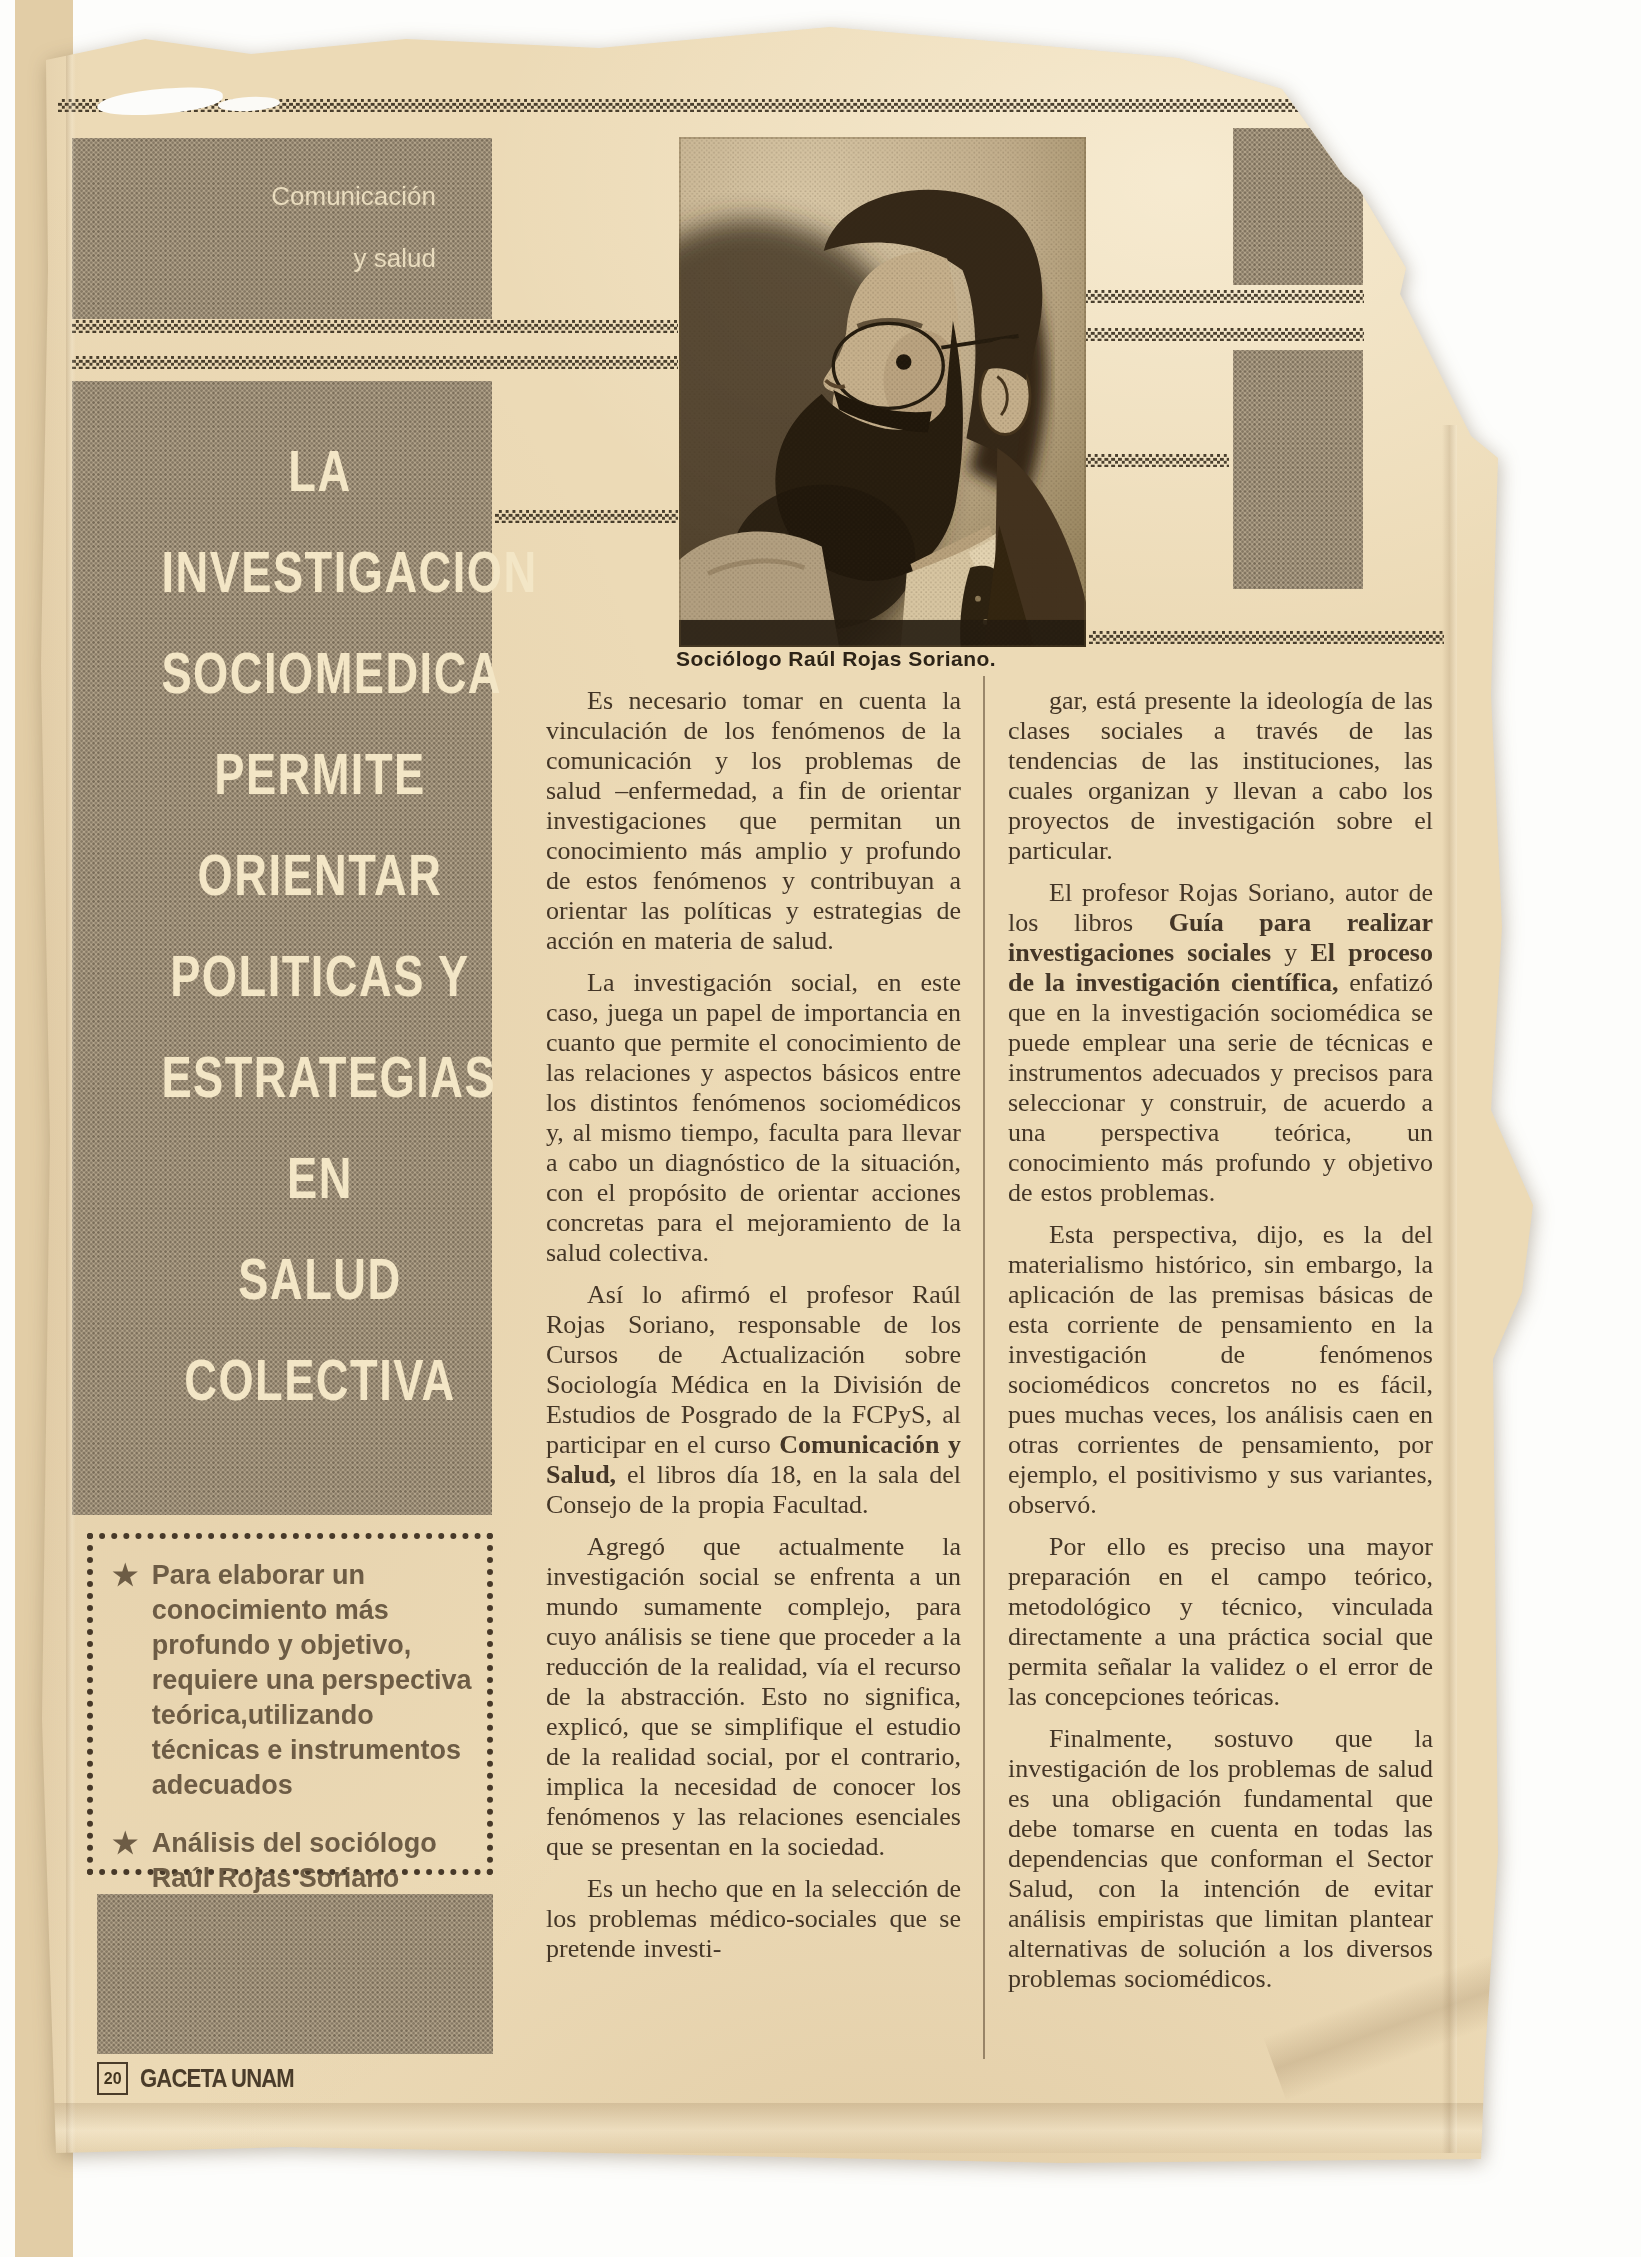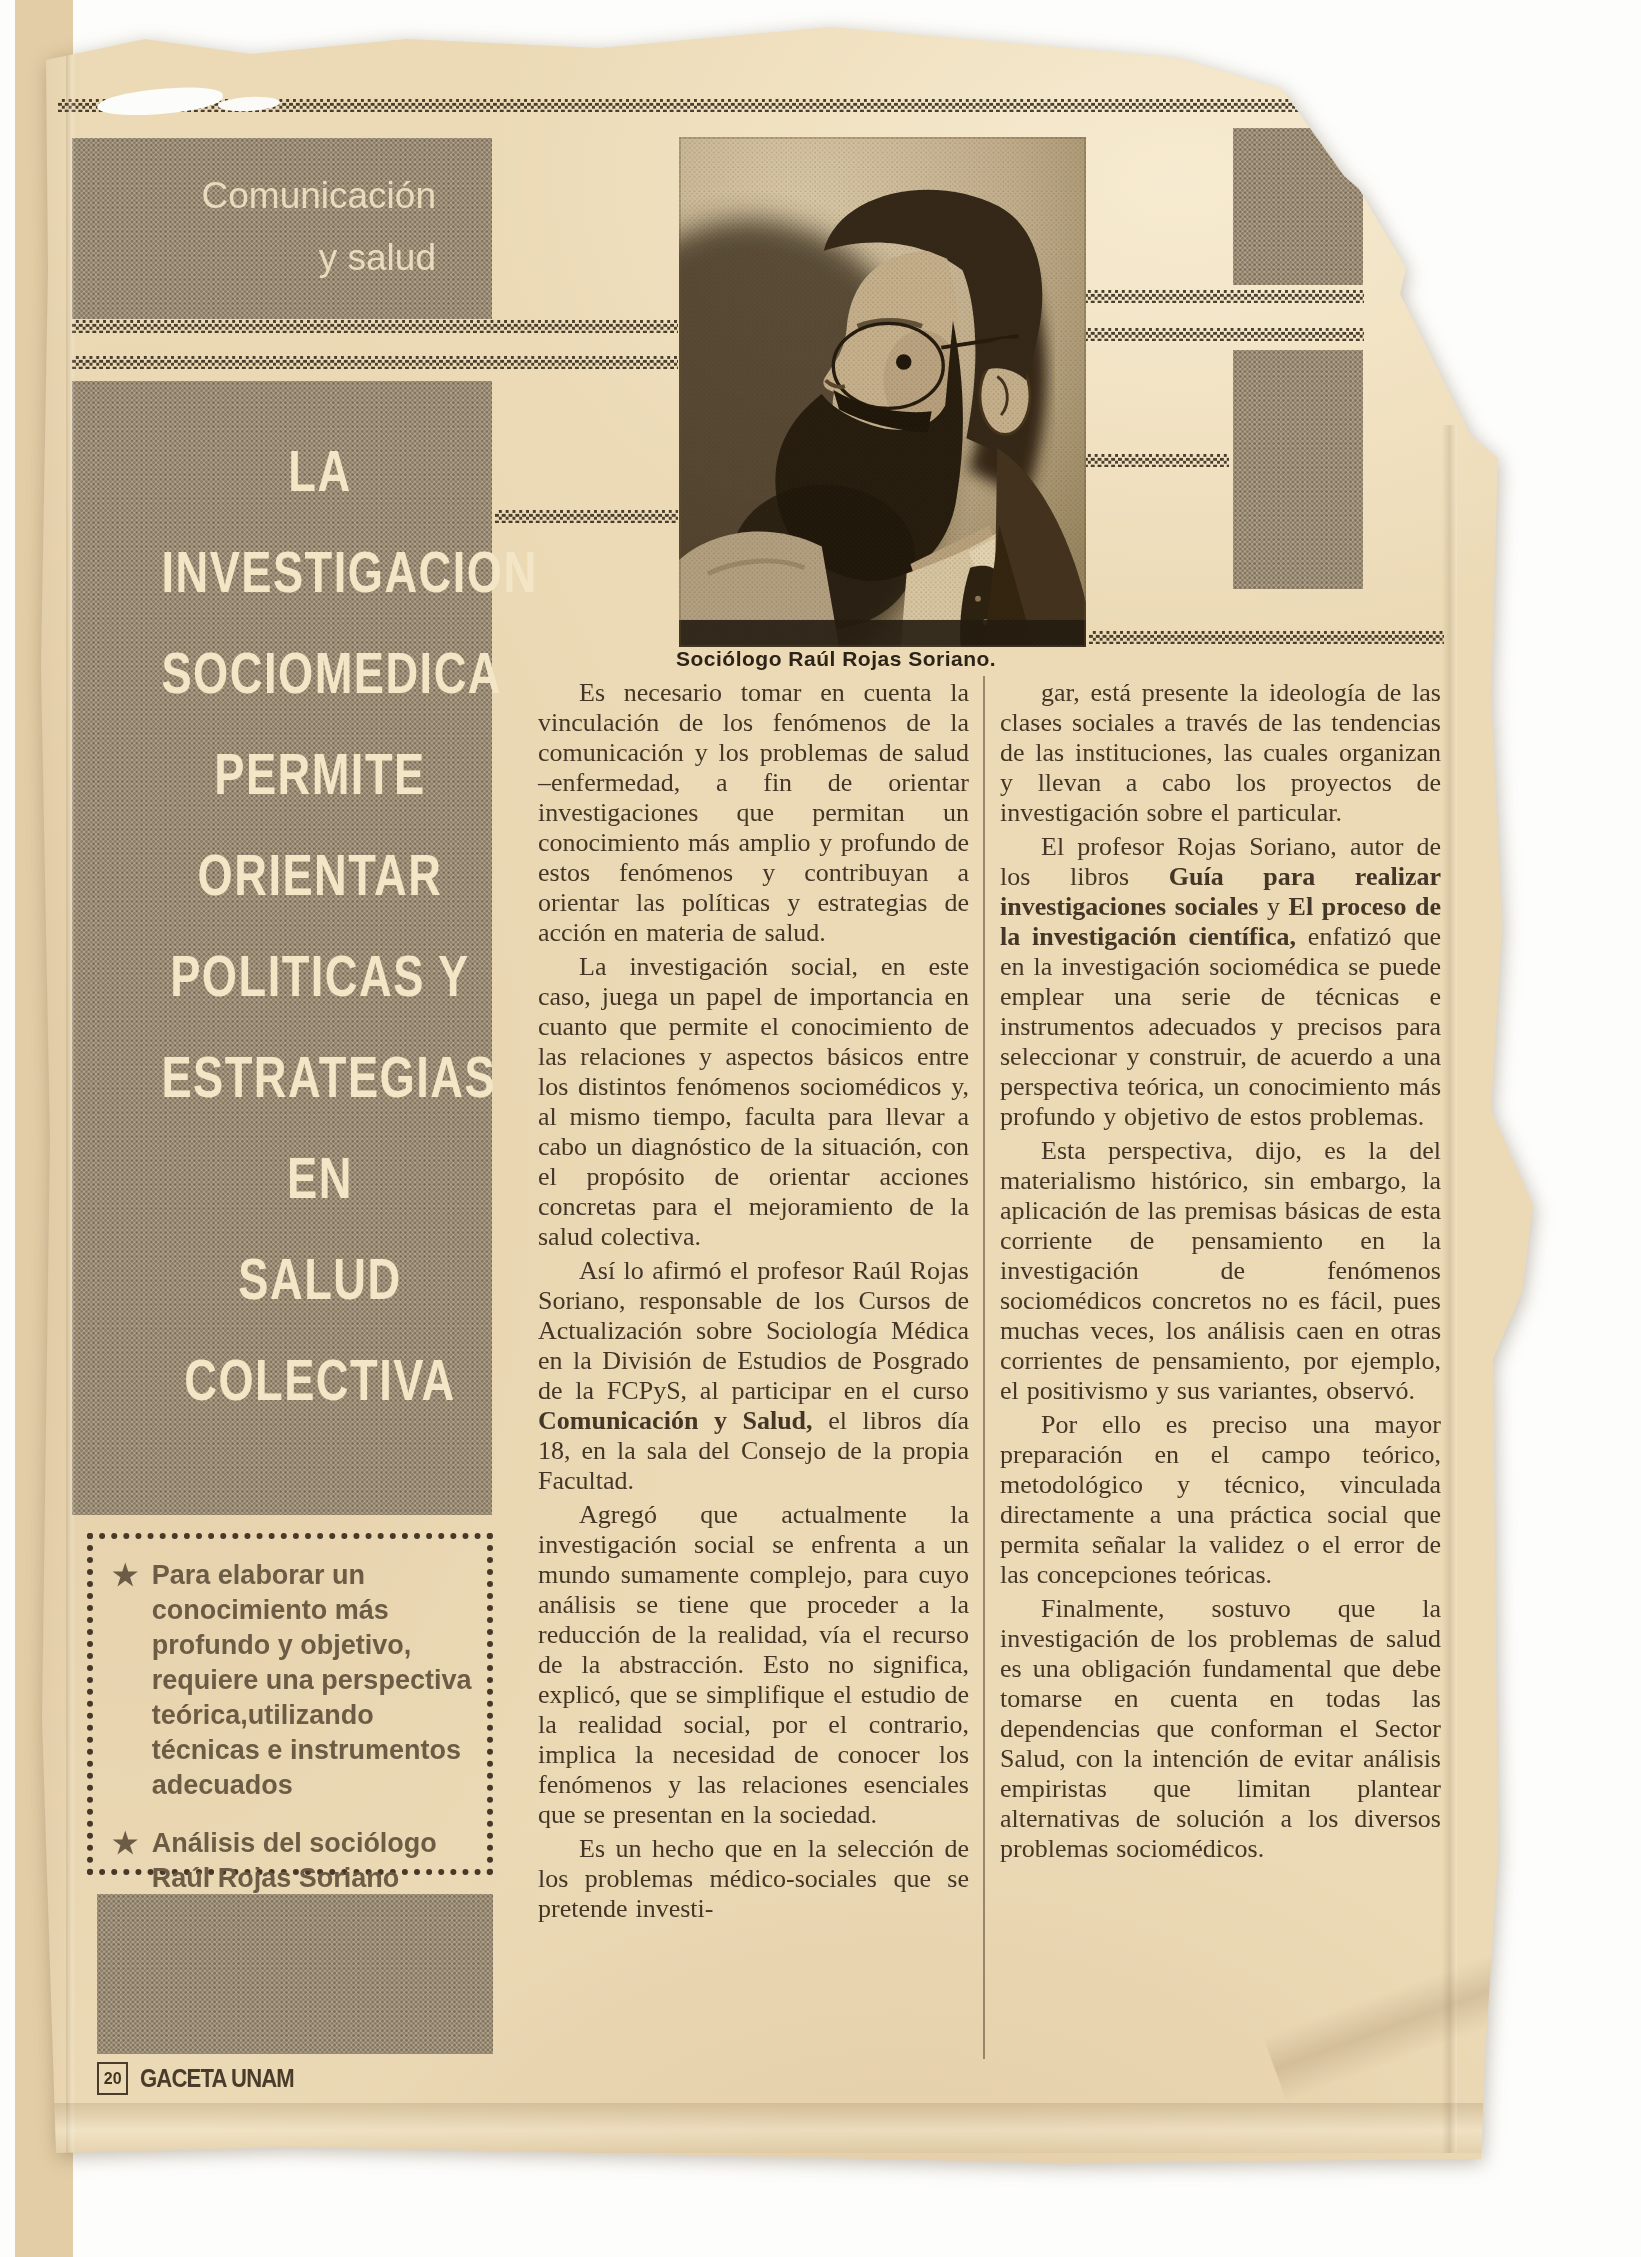--- a/index.html
+++ b/index.html
@@ -46,21 +46,21 @@
   .bar-top{left:58px;top:99px;width:1386px;}
   .bar-l1{left:72px;top:320px;width:606px;}
   .bar-l2{left:72px;top:356px;width:606px;}
   .bar-gap{left:495px;top:510px;width:183px;}
   .bar-r1{left:1084px;top:290px;width:280px;}
   .bar-r2{left:1084px;top:328px;width:280px;}
   .bar-r3{left:1084px;top:454px;width:145px;}
   .bar-r4{left:1089px;top:631px;width:355px;}
   
   .kicker-box{left:72px;top:138px;width:420px;height:181px;box-sizing:border-box;
-    padding:27px 56px 0 0;text-align:right;color:#e9dcbe;font-size:37px;line-height:62px;font-weight:400;}
+    padding:27px 56px 0 0;text-align:right;color:#e9dcbe;font-size:26px;line-height:62px;font-weight:400;}
   
   .headline-block{left:72px;top:381px;width:420px;height:1134px;box-sizing:border-box;
     padding:39px 13.5px 0 0;text-align:center;}
   .headline-line{font-weight:bold;font-size:58px;line-height:101px;color:#f3e6c6;
     letter-spacing:1.9px;transform:scaleX(.78);transform-origin:100% 50%;white-space:nowrap;}
   
   .photo{position:absolute;left:679px;top:137px;width:407px;height:510px;}
   .photo svg{display:block;width:100%;height:100%;}
   .caption{position:absolute;left:676px;top:647px;width:415px;text-align:left;
     font-weight:bold;font-size:21px;letter-spacing:0.5px;color:#2c2317;}
@@ -75,21 +75,21 @@
   .footer{position:absolute;left:97px;top:2062px;display:flex;align-items:center;gap:11.6px;}
   .pagenum-box{border:2.9px solid #4a3c2a;font-weight:bold;font-size:16px;line-height:29px;
     padding:0 4.8px;color:#42351f;}
   .pub{font-weight:bold;font-size:26px;color:#4a3c2a;transform:scaleX(.85);
     transform-origin:0 50%;letter-spacing:-1px;white-space:nowrap;}
   
   .col{position:absolute;top:674px;font-family:"Liberation Serif",serif;font-size:26px;
     line-height:30px;text-align:justify;color:#443627;word-spacing:1.4px;hyphens:auto;}
   .col1{left:534px;width:439px;}
   .col2{left:996px;width:449px;}
-  .col p{margin:4px;text-indent:41px;}
+  .col p{margin:12px;text-indent:41px;}
   .col .bold{font-weight:bold;}
   .col-rule{position:absolute;left:983px;top:676px;width:1.9px;height:1383px;
     background:#57442e;opacity:.55;}
   
   .box-a{left:1233px;top:128px;width:130px;height:157px;}
   .box-b{left:1233px;top:350px;width:130px;height:239px;}
 </style>
 </head>
 <body>
 

